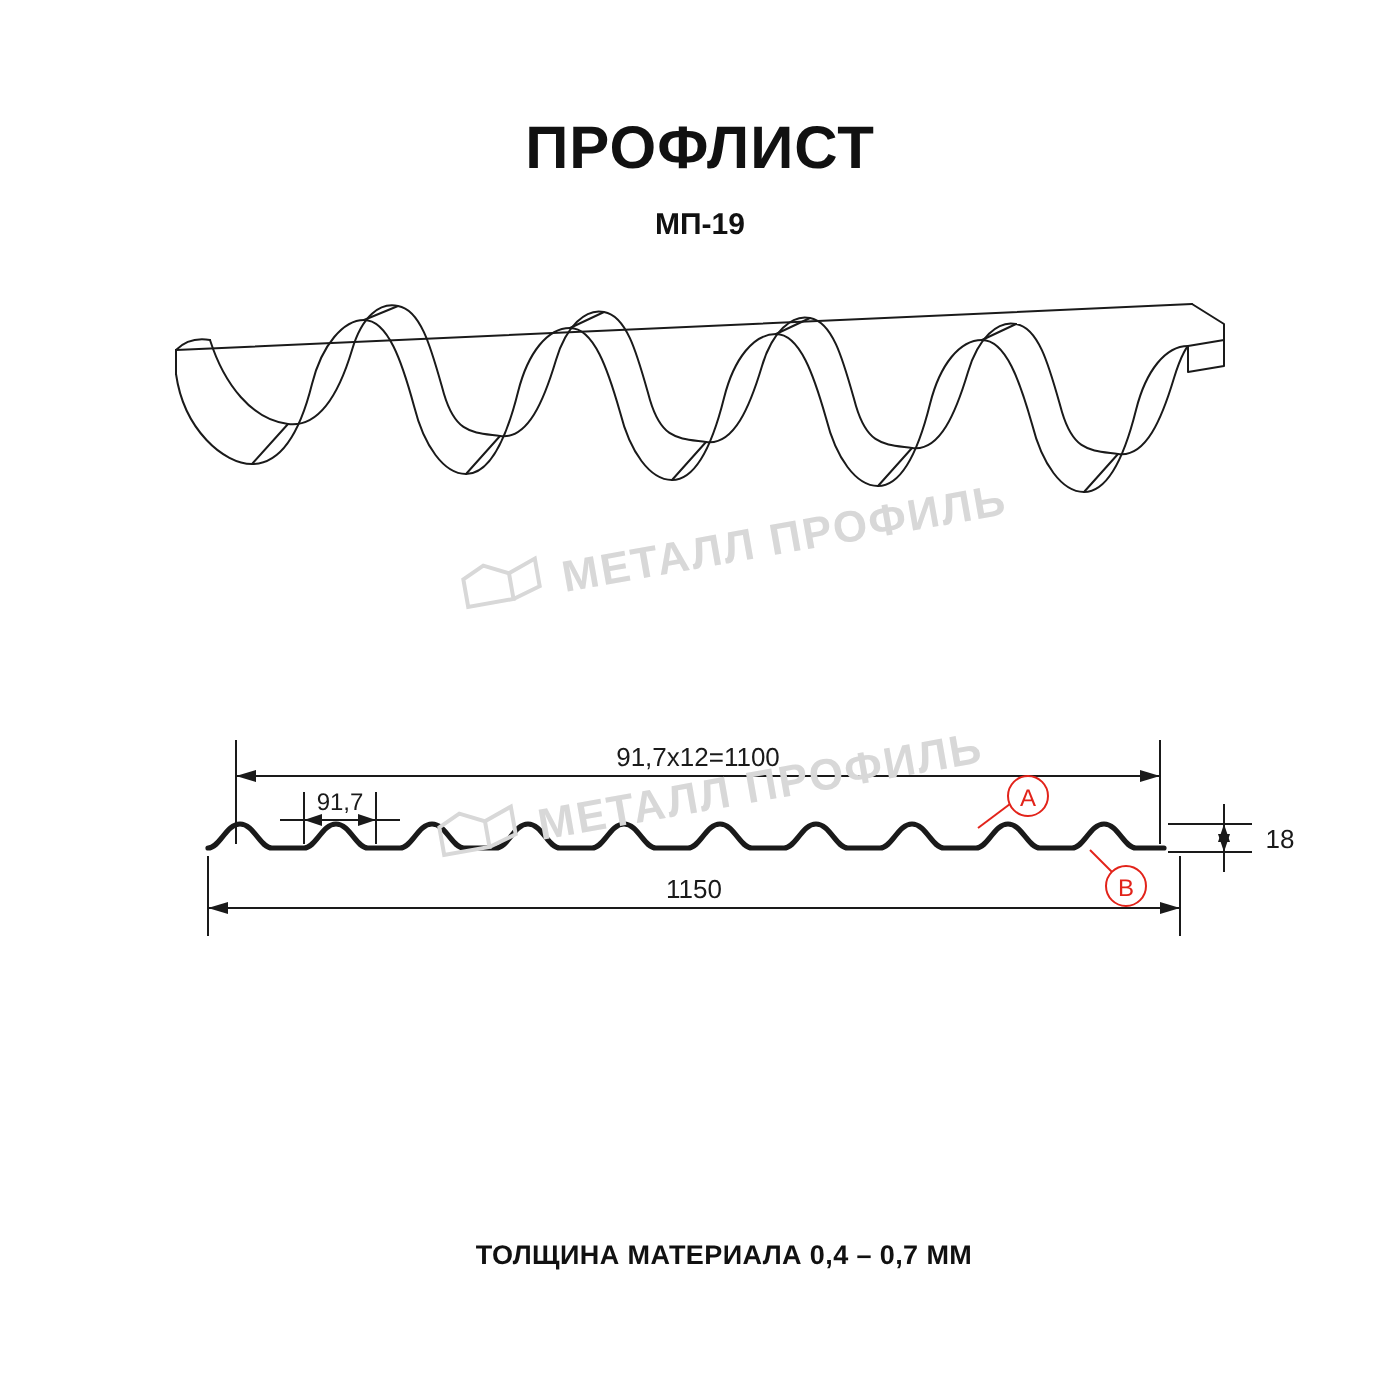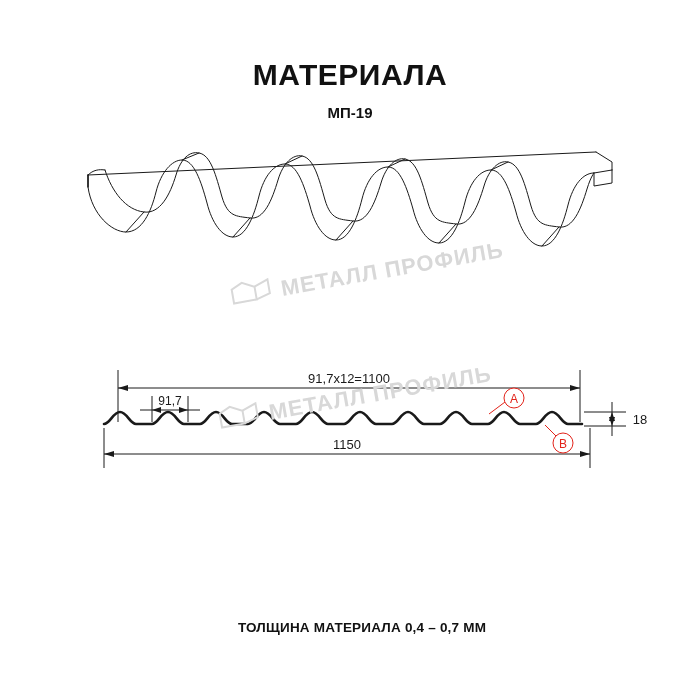--- a/index.html
+++ b/index.html
@@ -78,21 +78,21 @@
     vertical-align: middle;
     margin-right: 6px;
   }
   .wm-text { vertical-align: middle; }
 </style>
 </head>
 <body>
 
 <div class="page">
 
-  <div class="title">МАТЕРИАЛА</div>
+  <div class="title">ПРОФЛИСТ</div>
   <div class="subtitle">МП-19</div>
 
   <svg class="sheet" width="700" height="180" viewBox="0 0 700 180">
     <g fill="none" stroke="#1a1a1a" stroke-width="1" stroke-linejoin="round" stroke-linecap="round">
 
       <path d="M88,35 L596,12"></path>
 
       <path d="M596,12 L612,22 L612,30"></path>
 
       <path d="M88,35

